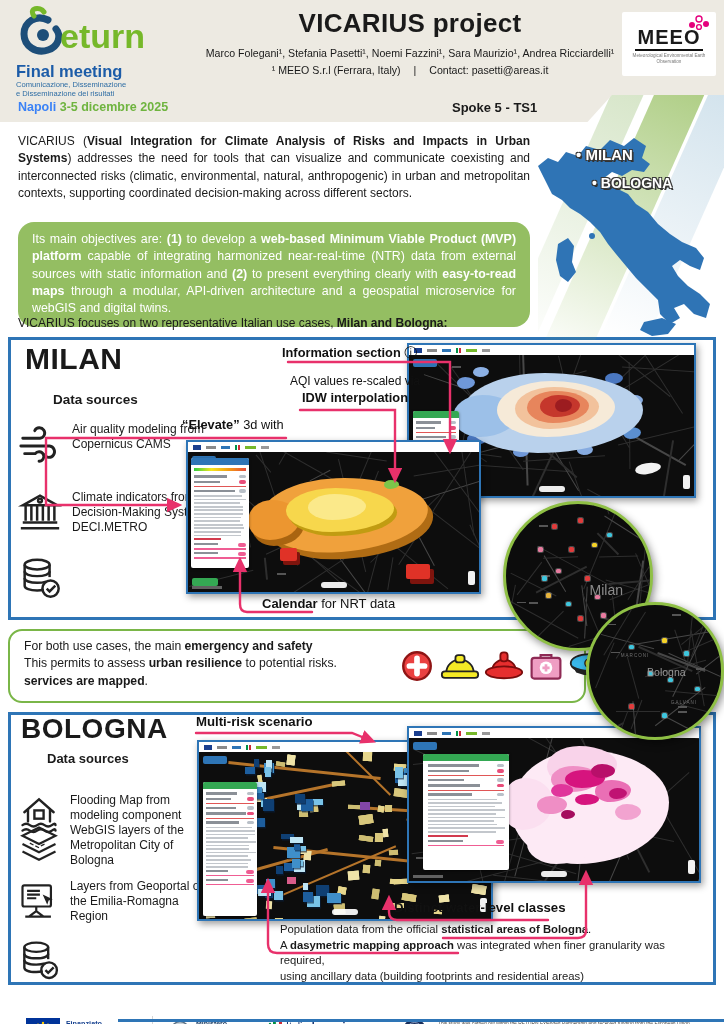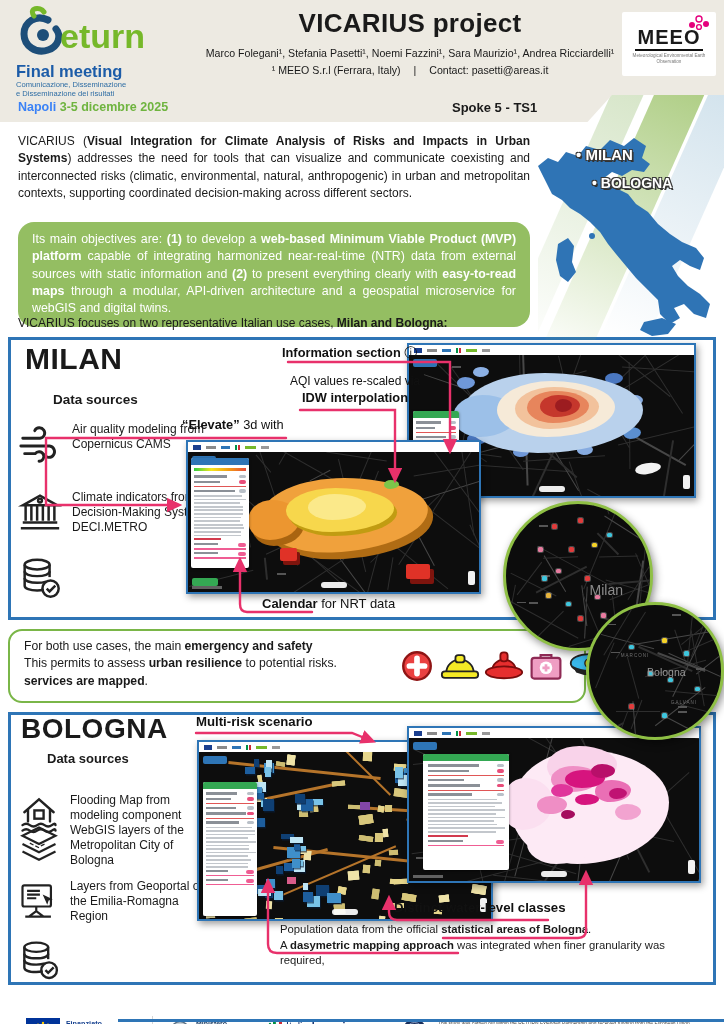--- a/index.html
+++ b/index.html
@@ -890,20 +890,21 @@
         <div style="position: absolute; left: 4px; top: 14px; width: 24px; height: 8px; background: rgb(46, 117, 182); border-radius: 2px;"></div>
         <div style="position: absolute; left: 50%; bottom: 4px; width: 26px; height: 6px; background: rgba(255, 255, 255, 0.92); border-radius: 3px; transform: translateX(-50%);"></div>
         <div style="position: absolute; right: 4px; bottom: 7px; width: 7px; height: 14px; background: rgb(242, 242, 242); border-radius: 2px;"></div>
         <div style="position: absolute; left: 4px; bottom: 3px; width: 30px; height: 3px; background: rgba(255, 255, 255, 0.35);"></div>
       </div>
   </div>
 
   <div id="caption">
     <div><span>Population data from the official </span><b>statistical areas of Bologna</b><span>.</span></div>
     <div><span>A </span><b>dasymetric mapping approach</b><span> was integrated when finer granularity was required,</span></div>
+    <div><span>using ancillary data (building footprints and residential areas)</span></div>
   </div>
 
   <svg id="callouts">
     <defs>
       <marker id="ah" markerWidth="8" markerHeight="8" refX="4.6" refY="3" orient="auto">
         <path d="M0,0 L6.4,3 L0,6 Z" fill="#E8316B"></path>
       </marker>
     </defs>
     <g fill="none" stroke="#E8316B" stroke-width="2.4" stroke-linecap="round">
       <path d="M288 362 H450 V450" marker-end="url(#ah)"></path>

